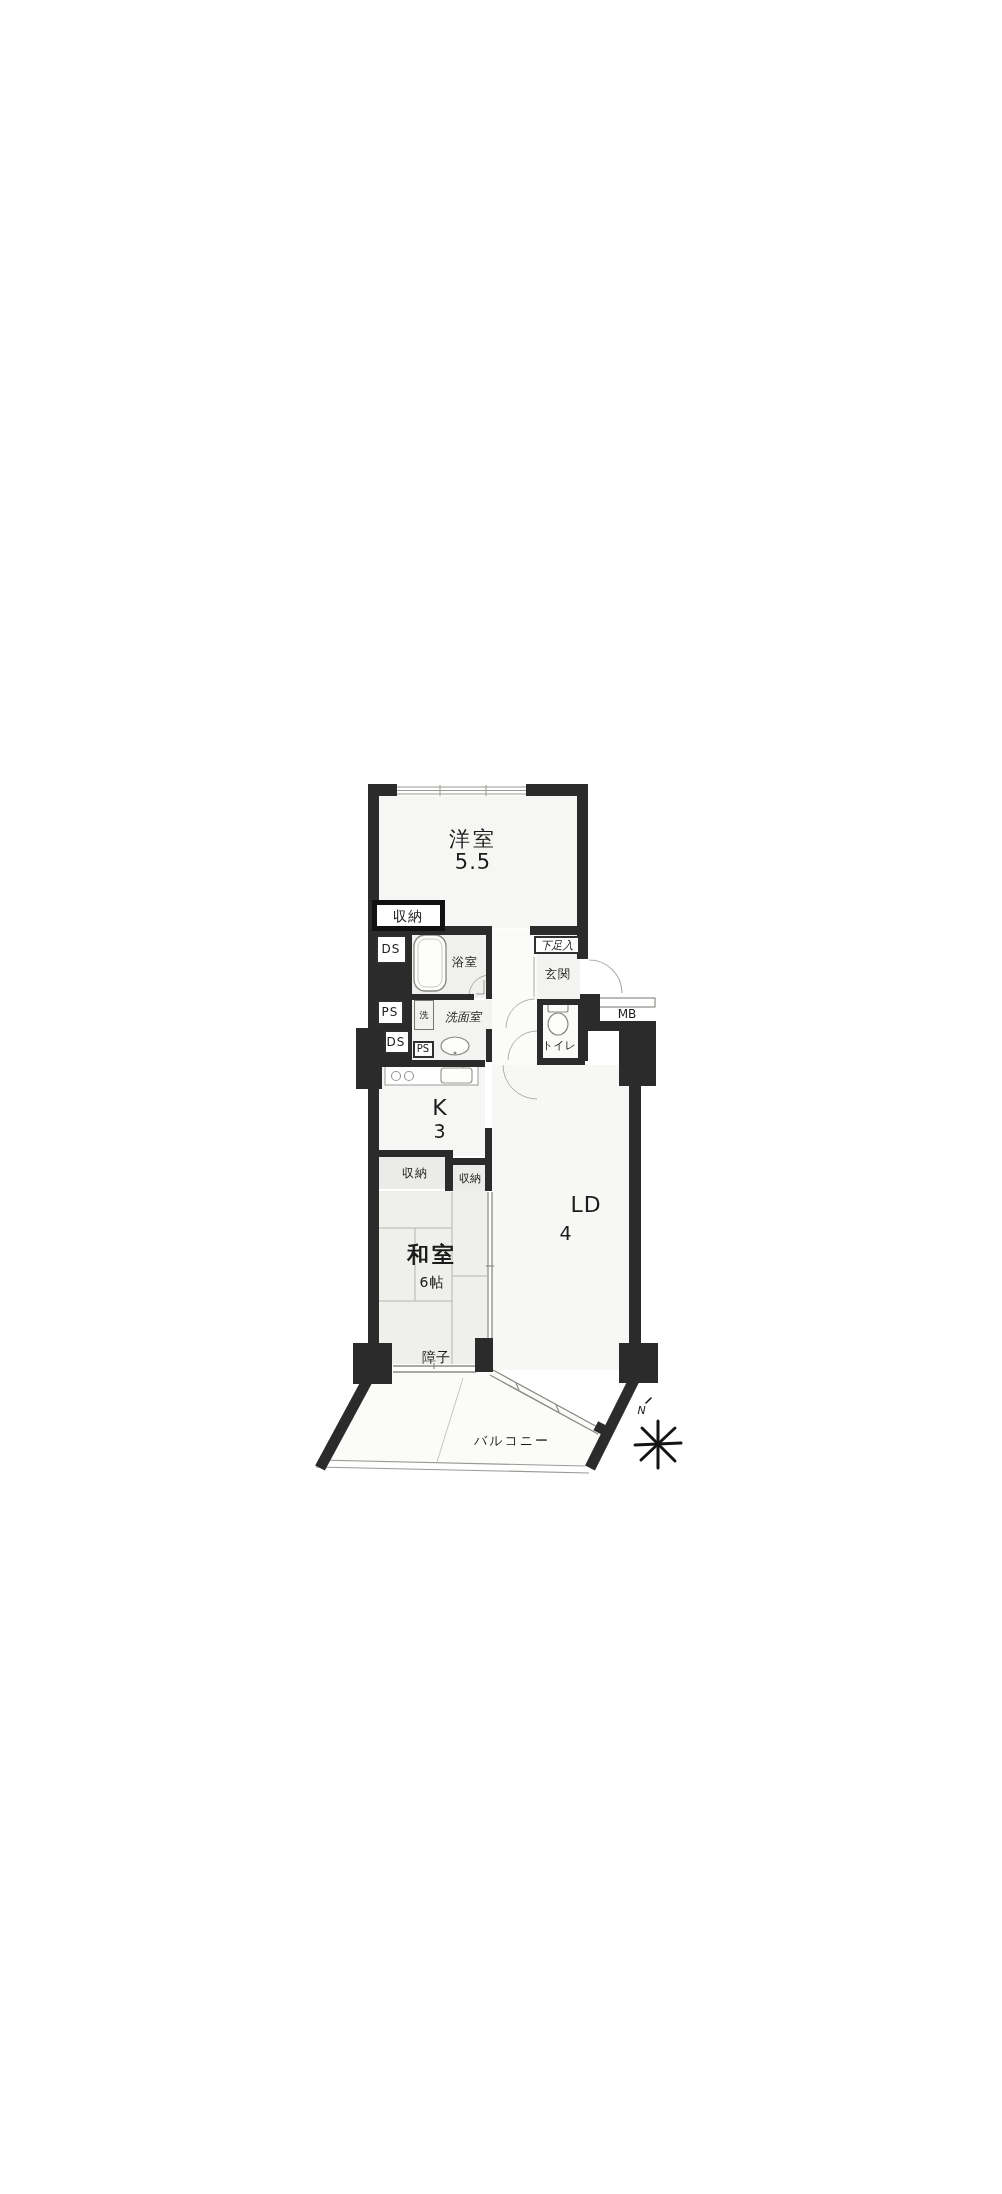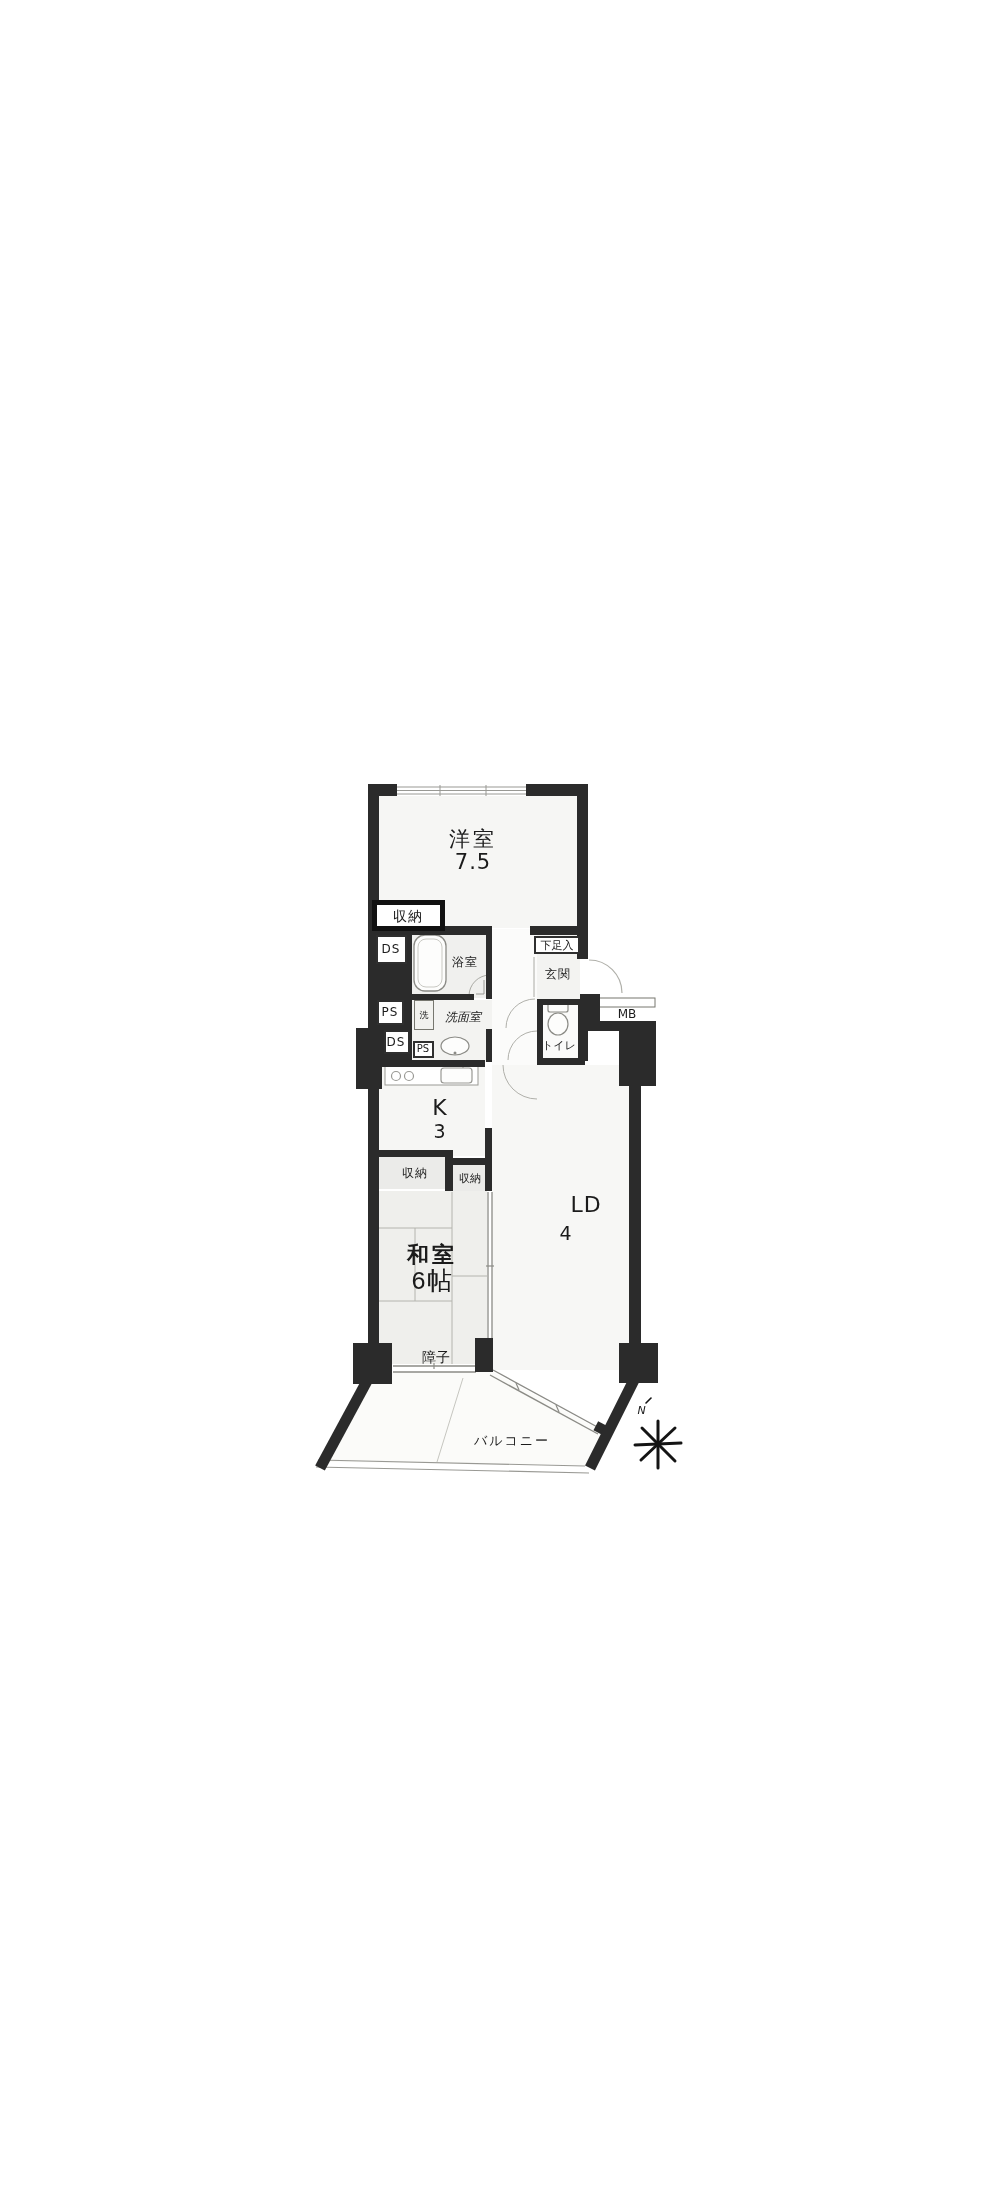--- a/index.html
+++ b/index.html
@@ -139,38 +139,38 @@
 
     <div class="box bold" style="left:372px;top:884px;width:73px;height:31px;"></div>
     <div class="box" style="left:376px;top:919px;width:31px;height:29px;"></div>
     <div class="box" style="left:377px;top:984px;width:27px;height:25px;"></div>
     <div class="box" style="left:384px;top:1014px;width:26px;height:24px;"></div>
     <div class="box" style="left:413px;top:1025px;width:21px;height:17px;"></div>
     <div class="box thin" style="left:414px;top:984px;width:20px;height:30px;"></div>
     <div class="box" style="left:534px;top:920px;width:46px;height:18px;"></div>
 
     <span class="lbl big" style="left:473px;top:823px;font-size:21px;">洋室</span>
-    <span class="lbl" style="left:473px;top:846px;font-size:21px;">7.5</span>
+    <span class="lbl" style="left:473px;top:846px;font-size:21px;">5.5</span>
     <span class="lbl" style="left:408px;top:900px;font-size:14px;">収納</span>
     <span class="lbl" style="left:391px;top:933px;font-size:12px;">DS</span>
     <span class="lbl" style="left:465px;top:946px;font-size:12px;">浴室</span>
-    <span class="lbl" style="left:557px;top:929px;font-size:11px;letter-spacing:0;">下足入</span>
+    <span class="lbl" style="left:557px;top:929px;font-size:11px;letter-spacing:0;font-style:italic;">下足入</span>
     <span class="lbl" style="left:558px;top:958px;font-size:12px;">玄関</span>
     <span class="lbl" style="left:390px;top:996px;font-size:12px;">PS</span>
     <span class="lbl" style="left:424px;top:999px;font-size:9px;letter-spacing:0;">洗</span>
     <span class="lbl" style="left:463px;top:1001px;font-size:12px;letter-spacing:0;font-style:italic;">洗面室</span>
     <span class="lbl" style="left:396px;top:1026px;font-size:12px;">DS</span>
     <span class="lbl" style="left:423px;top:1033px;font-size:10px;letter-spacing:0;">PS</span>
     <span class="lbl" style="left:559px;top:1029px;font-size:11px;letter-spacing:0;">トイレ</span>
     <span class="lbl" style="left:627px;top:998px;font-size:12px;letter-spacing:0;">MB</span>
     <span class="lbl" style="left:440px;top:1092px;font-size:22px;">K</span>
     <span class="lbl" style="left:440px;top:1115px;font-size:19px;">3</span>
     <span class="lbl" style="left:415px;top:1157px;font-size:12px;">収納</span>
     <span class="lbl" style="left:470px;top:1162px;font-size:11px;letter-spacing:0;">収納</span>
     <span class="lbl big" style="left:432px;top:1239px;font-size:22px;font-weight:bold;">和室</span>
-    <span class="lbl" style="left:432px;top:1266px;font-size:25px;font-family:Liberation Mono, monospace;">6帖</span>
+    <span class="lbl" style="left:432px;top:1266px;font-size:14px;">6帖</span>
     <span class="lbl" style="left:586px;top:1189px;font-size:22px;">LD</span>
     <span class="lbl" style="left:566px;top:1217px;font-size:19px;">4</span>
     <span class="lbl" style="left:436px;top:1341px;font-size:14px;letter-spacing:0;">障子</span>
     <span class="lbl" style="left:512px;top:1424px;font-size:13px;letter-spacing:2px;text-align:center;">バルコニー</span>
     <span class="lbl" style="left:642px;top:1394px;font-size:11px;font-style:italic;">N</span>
   </div>
 </div>
 
 </body></html>

